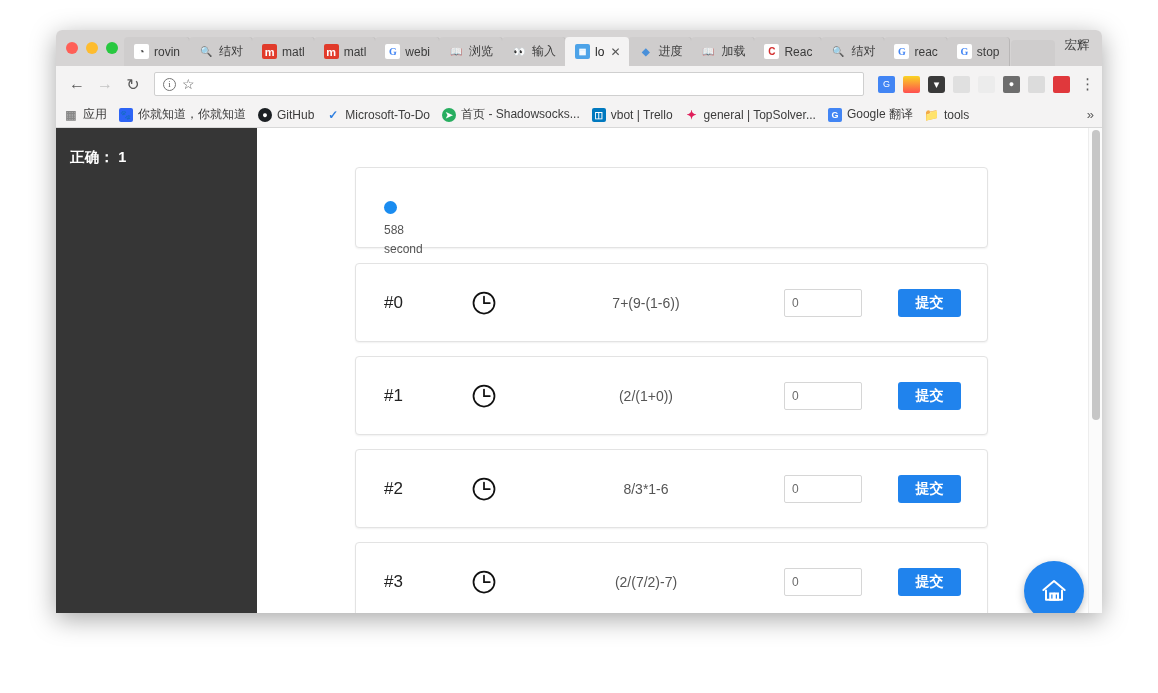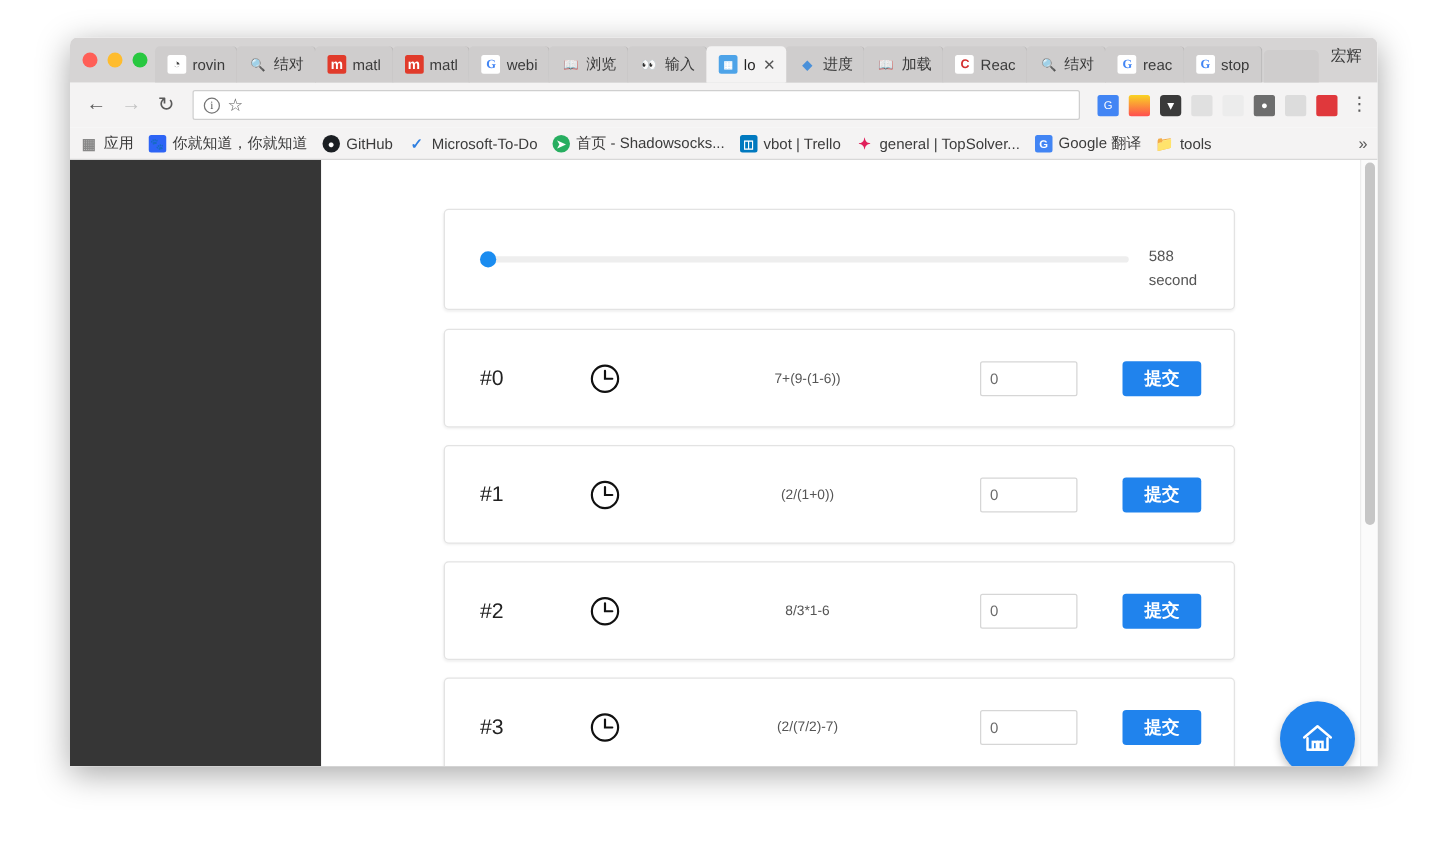--- a/index.html
+++ b/index.html
@@ -265,21 +265,21 @@
     border: 1px solid #e3e3e3;
     border-radius: 4px;
     box-shadow: 0 1px 2px rgba(0,0,0,0.06);
   }
 
   
   #progress-card { top: 39px; height: 81px; }
   #progress-inner {
     position: absolute;
     left: 28px; right: 18px; top: 28px;
-    display: flex; align-items: flex-start; gap: 16px;
+    display: flex; align-items: flex-start; gap: 16px; flex-direction: column;
   }
   #slider-track {
     position: relative;
     flex: 1;
     height: 5px;
     background: #eeeeee;
     border-radius: 3px;
     margin-top: 9px;
   }
   #slider-thumb {
@@ -320,21 +320,21 @@
   }
   .q-clock {
     width: 96px;
     flex: 0 0 96px;
     display: flex; align-items: center;
   }
   .clock-svg { width: 28px; height: 28px; }
   .q-expr {
     flex: 1;
     text-align: center;
-    font-size: 11px;
+    font-size: 14px;
     color: #555;
     padding-right: 58px;
     font-family: "Liberation Sans", sans-serif;
   }
   .q-input {
     width: 78px;
     flex: 0 0 78px;
     height: 28px;
     border: 1px solid #d6d6d6;
     border-radius: 2px;
@@ -519,20 +519,21 @@
     <div class="bm">
       <span class="bm-ico ico-folder">📁</span>
       <span>tools</span>
     </div>
     <div id="bm-overflow">»</div>
   </div>
 
   <div id="page-viewport">
 
     <div id="sidebar">
+      <div class="stat-line">正确： 1</div>
     </div>
 
     <div id="content-area">
 
       <div class="card" id="progress-card">
         <div id="progress-inner">
           <div id="slider-track">
             <div id="slider-thumb"></div>
           </div>
           <div id="timer-box">

